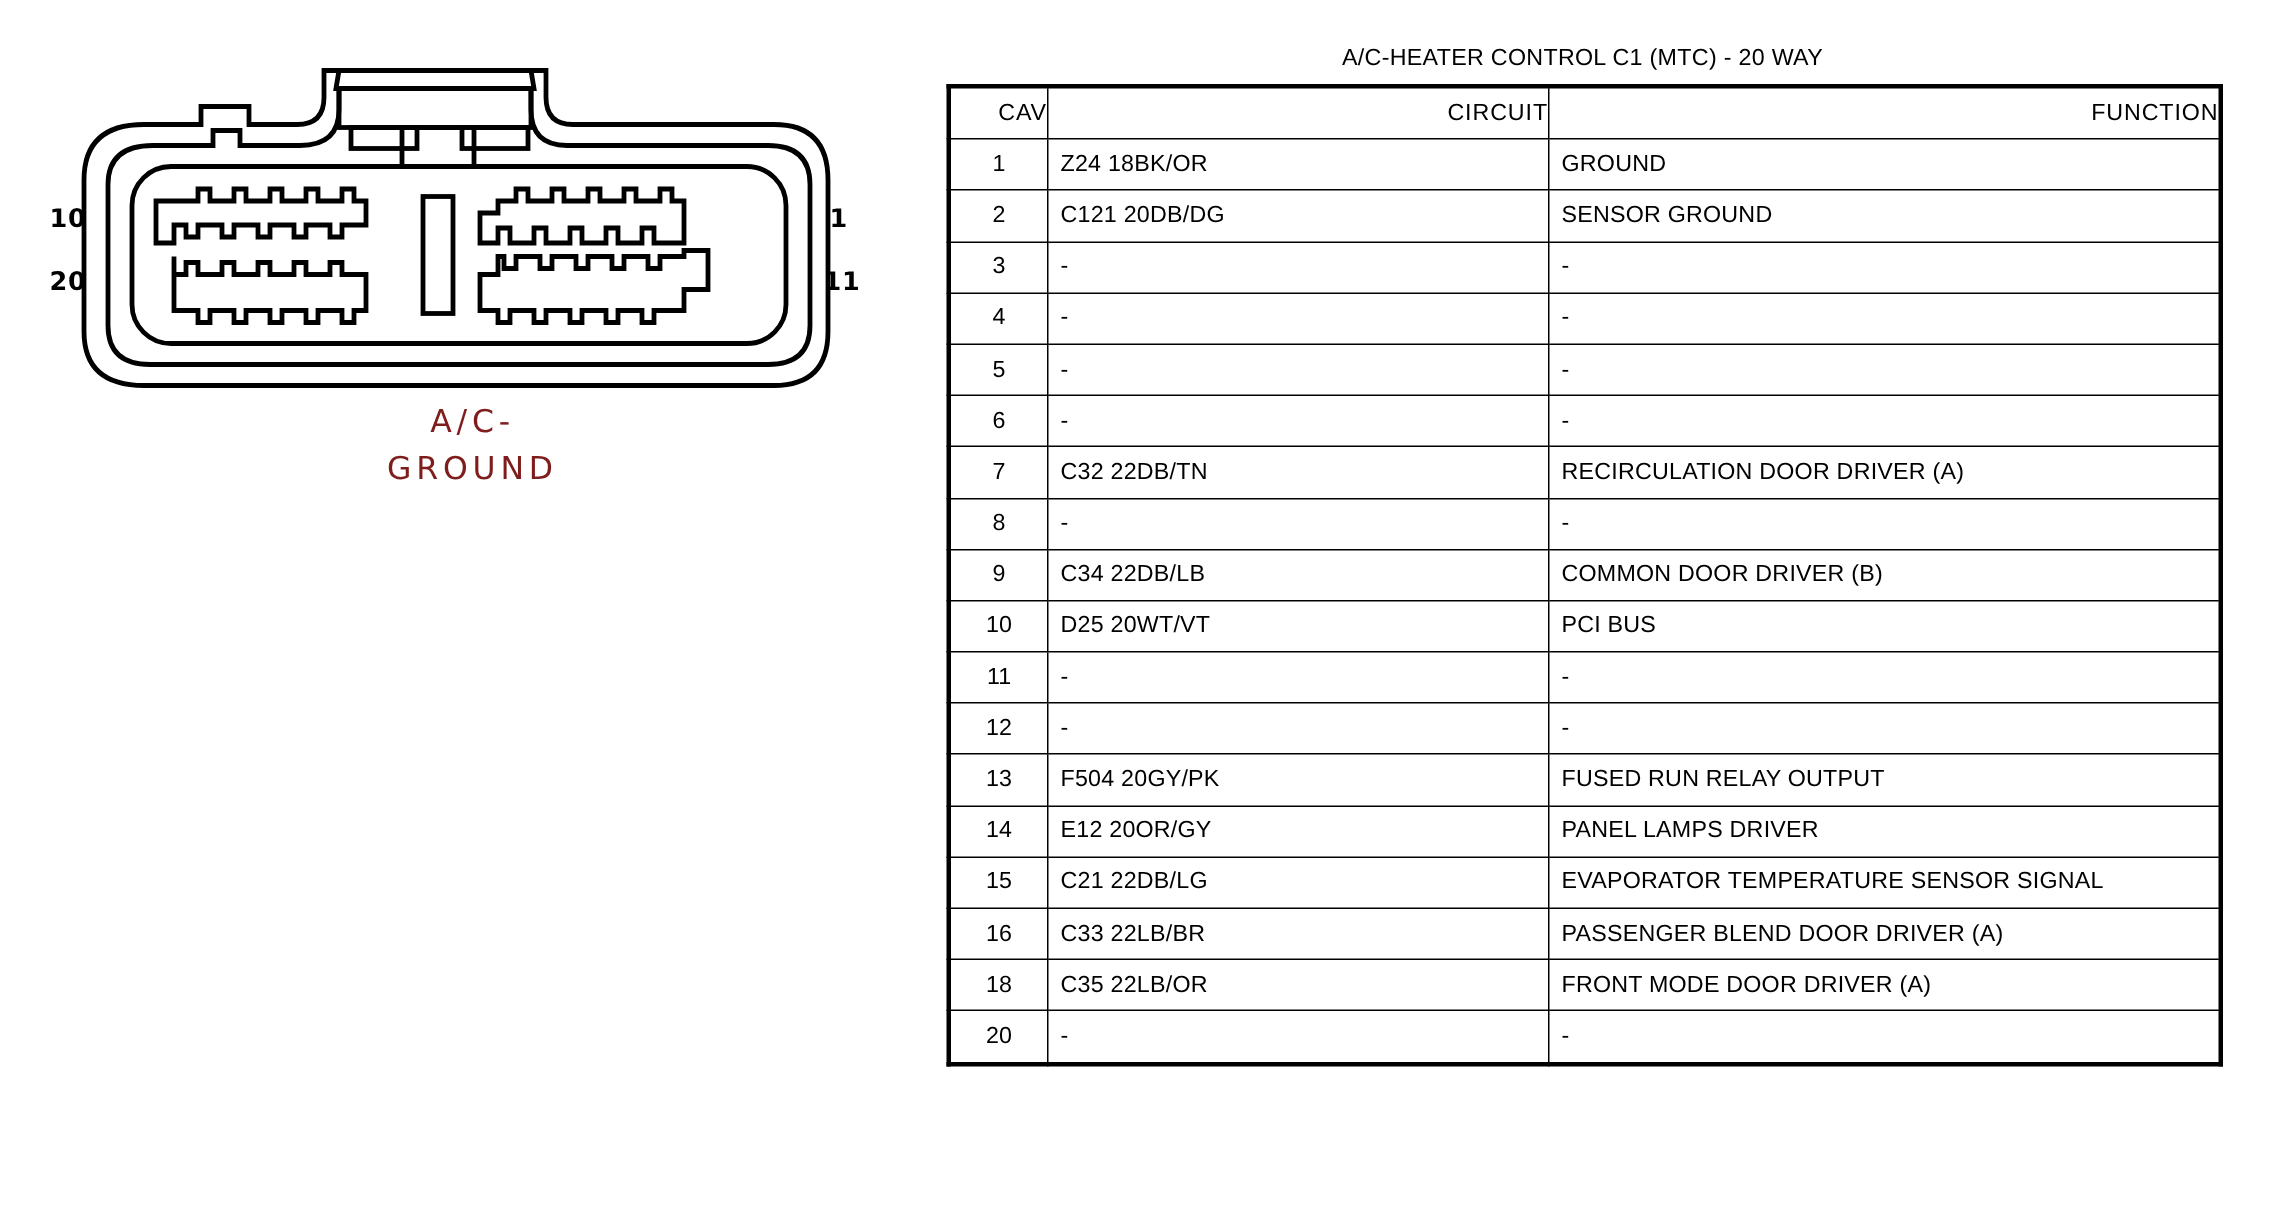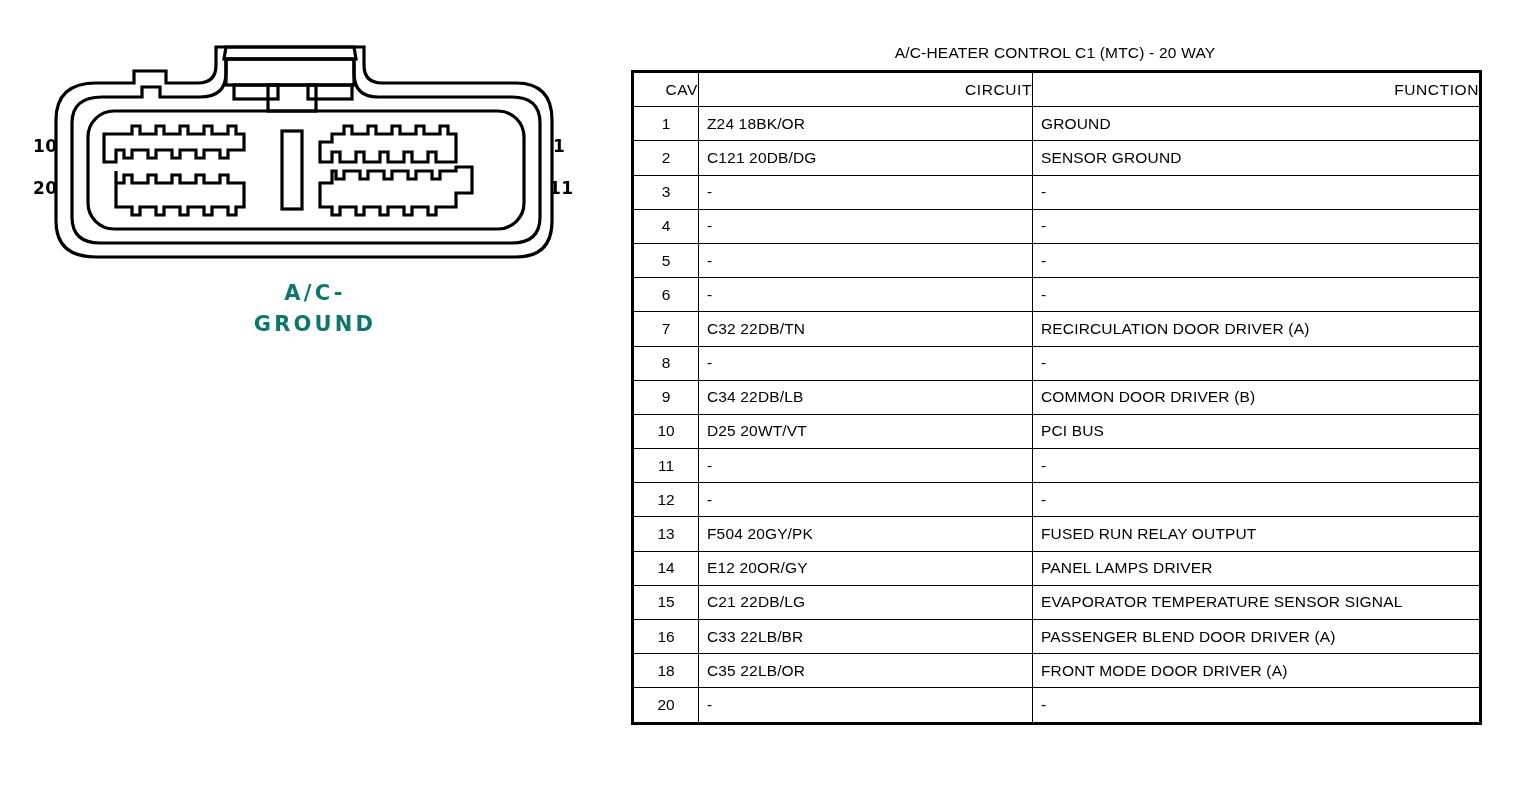--- a/index.html
+++ b/index.html
@@ -40,37 +40,37 @@
     line-height: 1;
   }
   #pin-label-10 { left: 33px;  top: 138px; }
   #pin-label-20 { left: 33px;  top: 180px; }
   #pin-label-1  { left: 553px; top: 138px; }
   #pin-label-11 { left: 549px; top: 180px; }
 
   #connector-caption {
     position: absolute;
     left: 150px;
-    top: 278px;
+    top: 266px;
     width: 330px;
     text-align: center;
     font-family: "DejaVu Sans", sans-serif;
     font-size: 21px;
-    font-weight: 700;
+    font-weight: 400;
     letter-spacing: 3.2px;
     line-height: 31px;
-    color: #0f766e;
+    color: #7f1d1d;
   }
   #connector-caption .cap-line { display: block; white-space: pre; }
 
   
   #table-panel {
     position: absolute;
     left: 631px;
-    top: 44px;
+    top: 30px;
     width: 848px;
   }
   #table-title {
     text-align: center;
     font-family: "Liberation Sans", sans-serif;
     font-size: 15.5px;
     font-weight: 400;
     letter-spacing: 0.2px;
     color: #000;
     margin-bottom: 8px;

